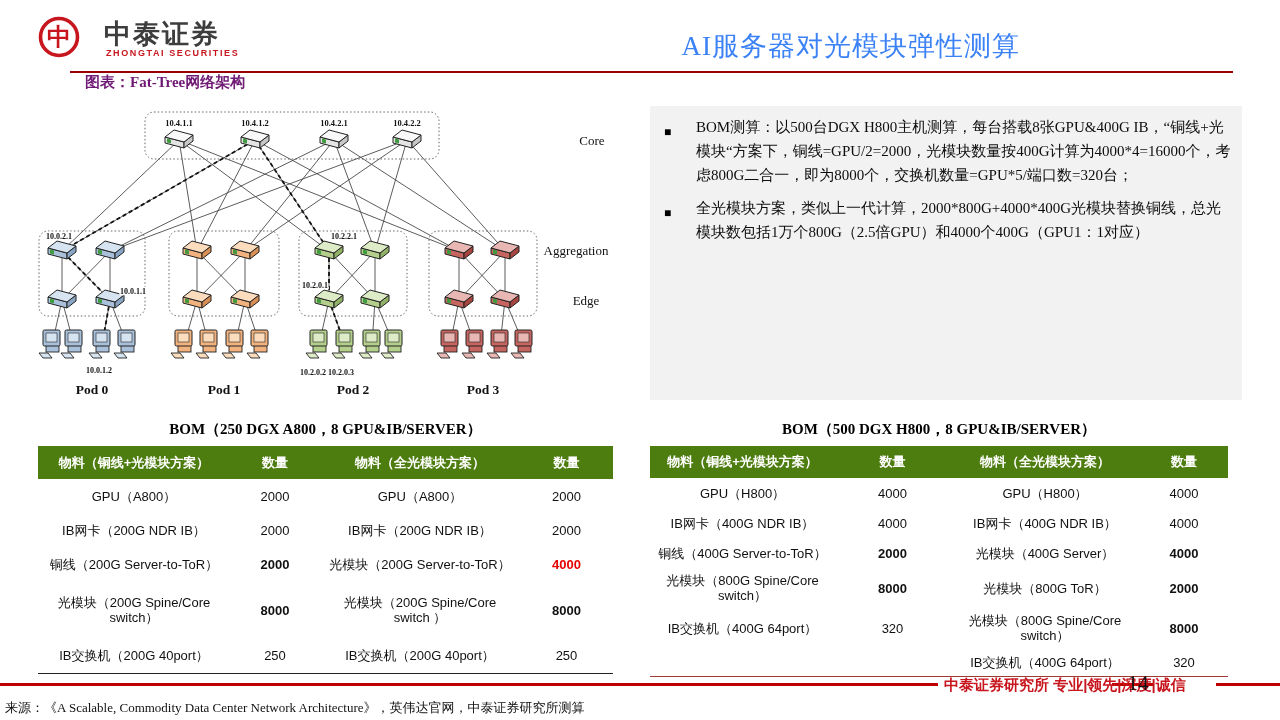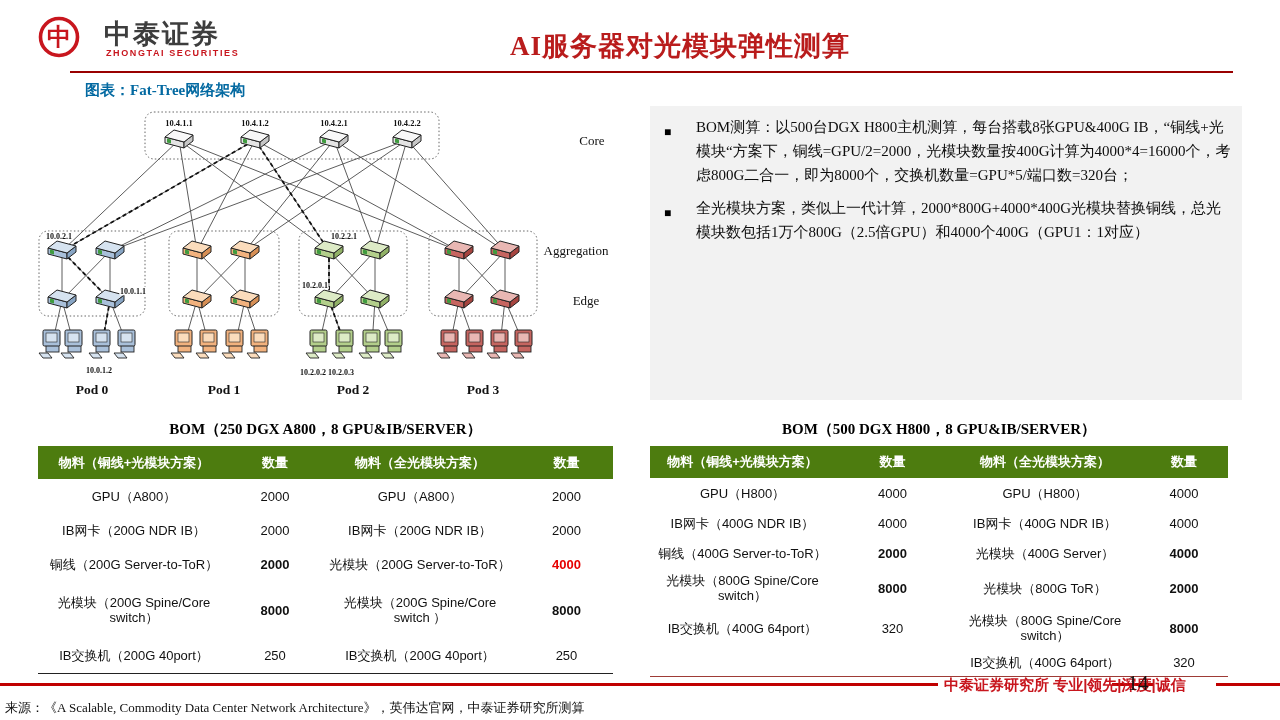--- a/index.html
+++ b/index.html
@@ -4,24 +4,24 @@
 <style>
   html,body{margin:0;padding:0;background:#888;}
   #page{position:relative;width:1280px;height:720px;background:#ffffff;overflow:hidden;
         font-family:"Liberation Sans",sans-serif;color:#111;}
   .abs{position:absolute;}
   
   #logo-emblem{left:36px;top:12px;width:46px;height:50px;}
   #logo-cn{left:104px;top:16px;font-size:27px;font-weight:700;color:#3d3d3d;letter-spacing:2px;
            font-family:"Liberation Sans",sans-serif;}
   #logo-en{left:106px;top:48px;font-size:9px;font-weight:700;color:#c8161e;letter-spacing:1.6px;}
-  #slide-title{left:340px;top:28px;width:680px;text-align:center;font-size:27px;font-weight:700;
-               color:#b91c1c;font-family:"Liberation Serif",serif;letter-spacing:1px;}
+  #slide-title{left:340px;top:28px;width:680px;text-align:right;font-size:27px;font-weight:400;
+               color:#3b82f6;font-family:"Liberation Serif",serif;letter-spacing:1px;}
   #header-line{left:70px;top:71px;width:1163px;height:2px;background:#990000;}
-  #figure-label{left:85px;top:81px;font-size:15px;font-weight:700;color:#0369a1;
+  #figure-label{left:85px;top:73px;font-size:15px;font-weight:700;color:#701a75;
                 font-family:"Liberation Serif",serif;}
   
   #fat-tree{left:22px;top:98px;width:620px;height:310px;}
   
   #bullet-panel{left:650px;top:106px;width:592px;height:294px;background:#f2f2f2;
                 font-family:"Liberation Serif",serif;}
   .bullet-item{position:relative;margin:9px 10px 0 12px;padding-left:34px;font-size:15px;
                line-height:24px;color:#0d0d0d;}
   .bullet-square{position:absolute;left:2px;top:5px;font-size:12px;color:#000;}
   

